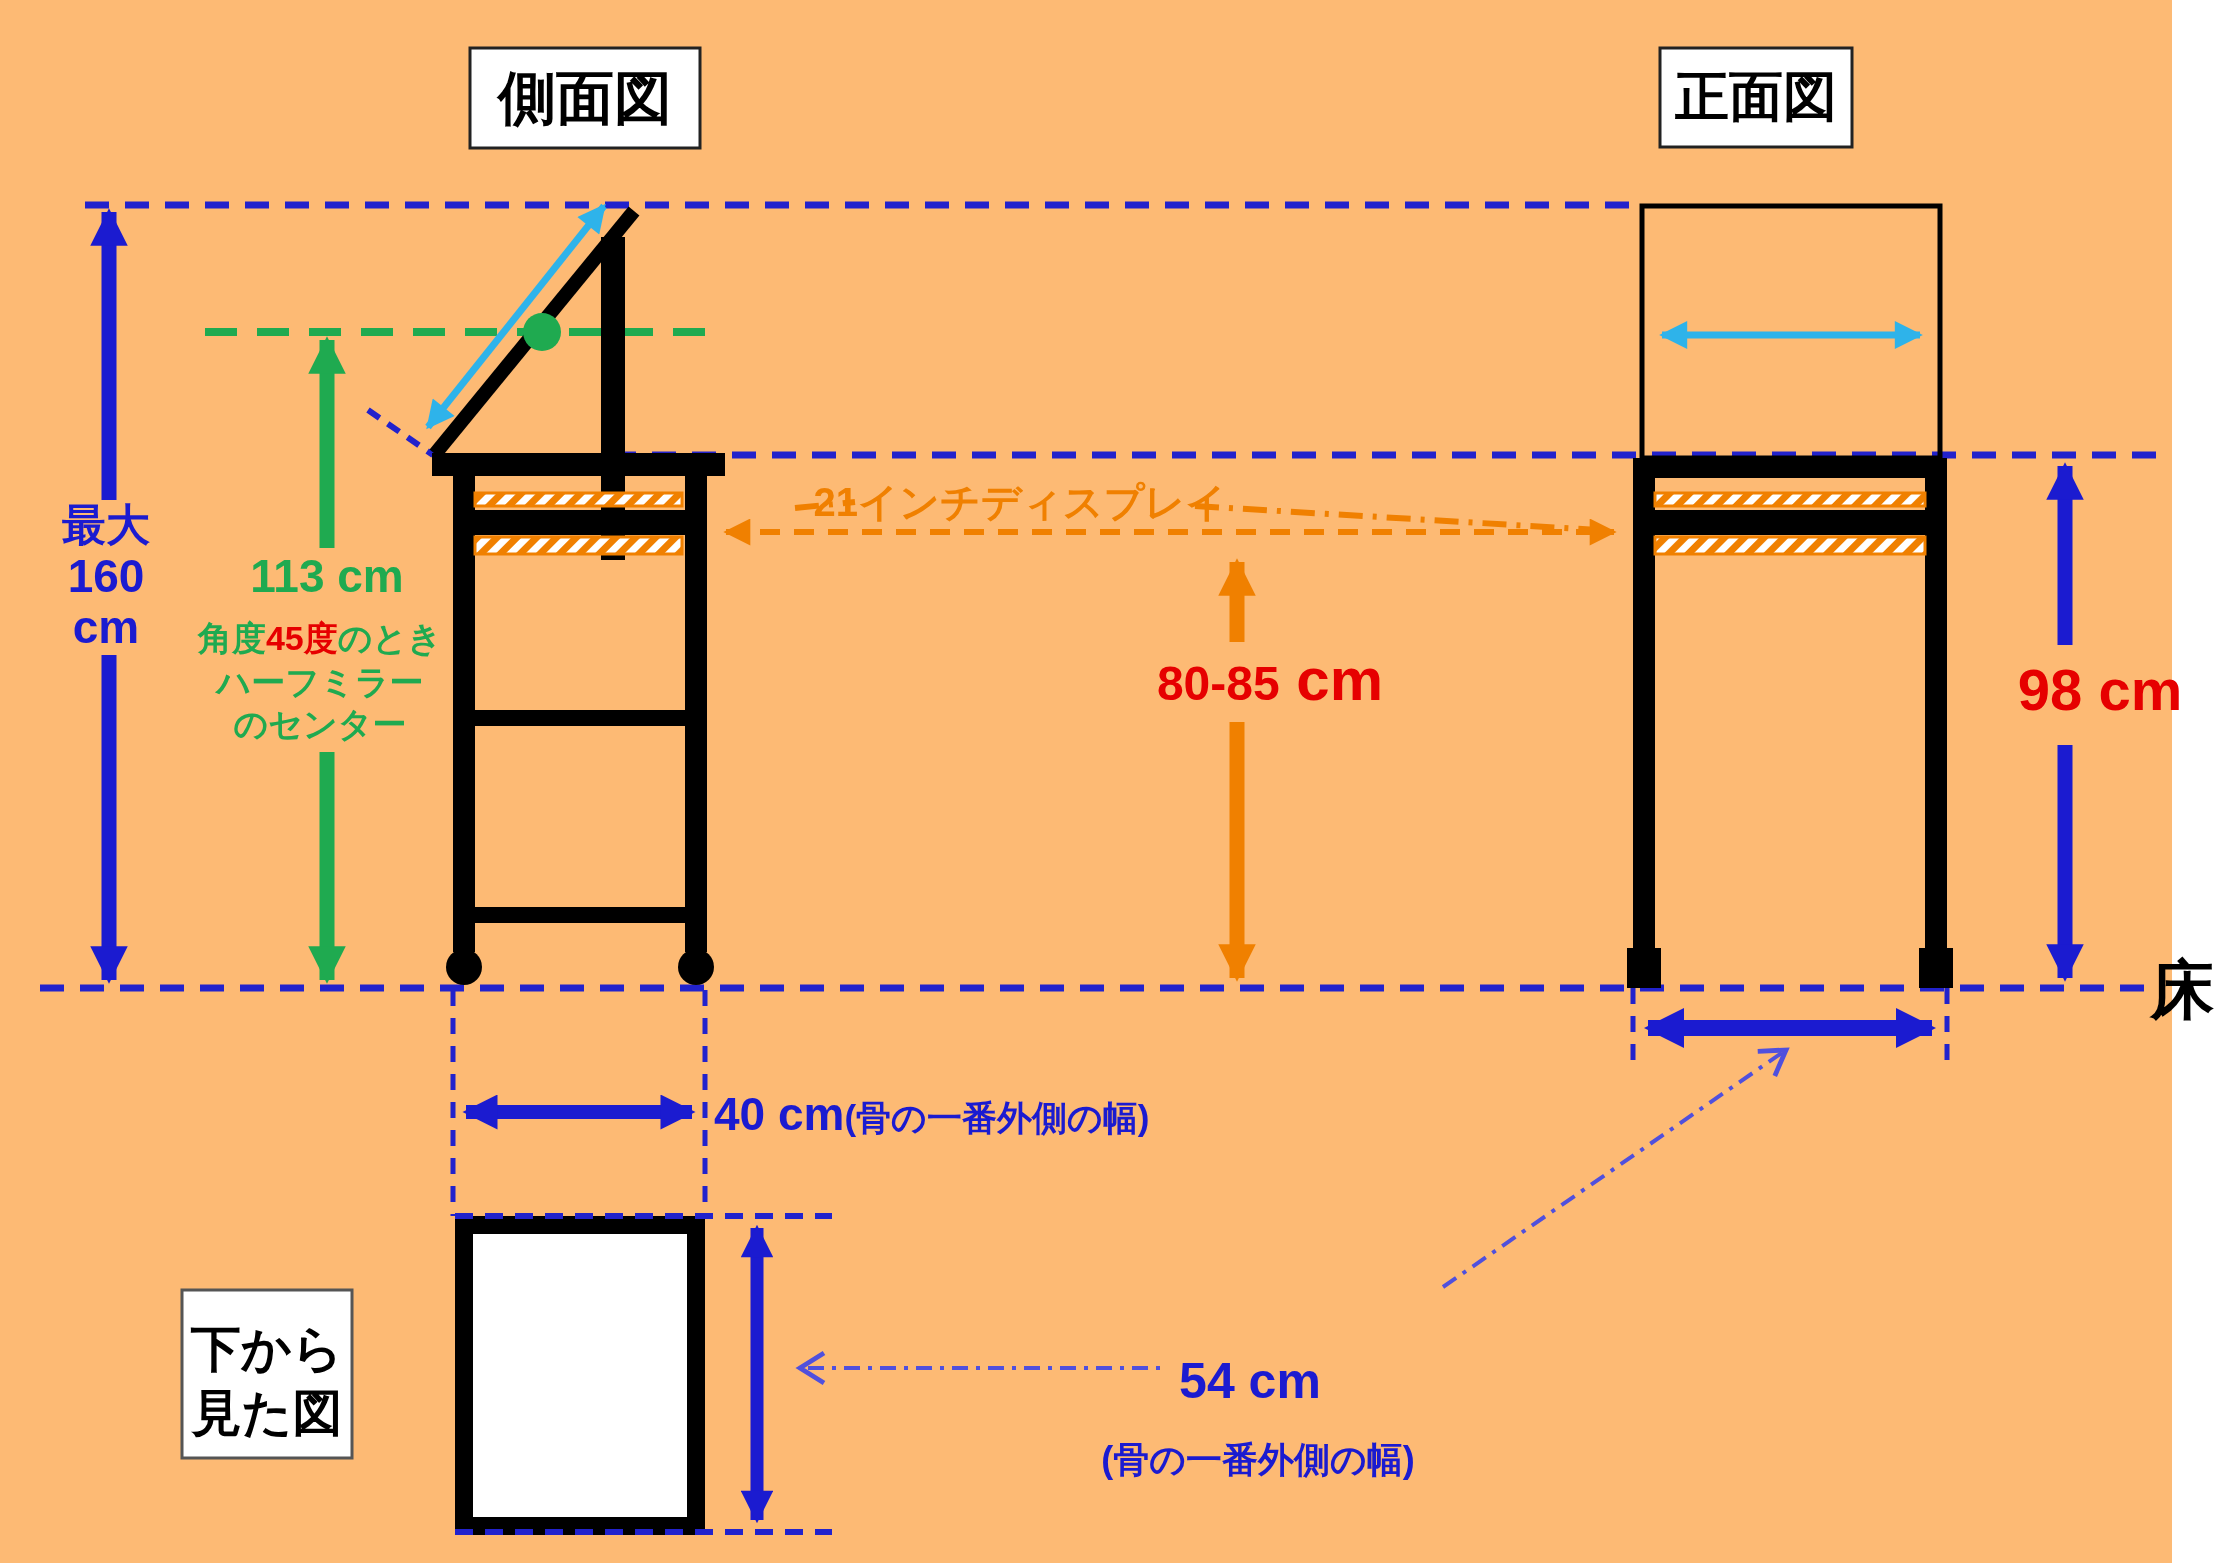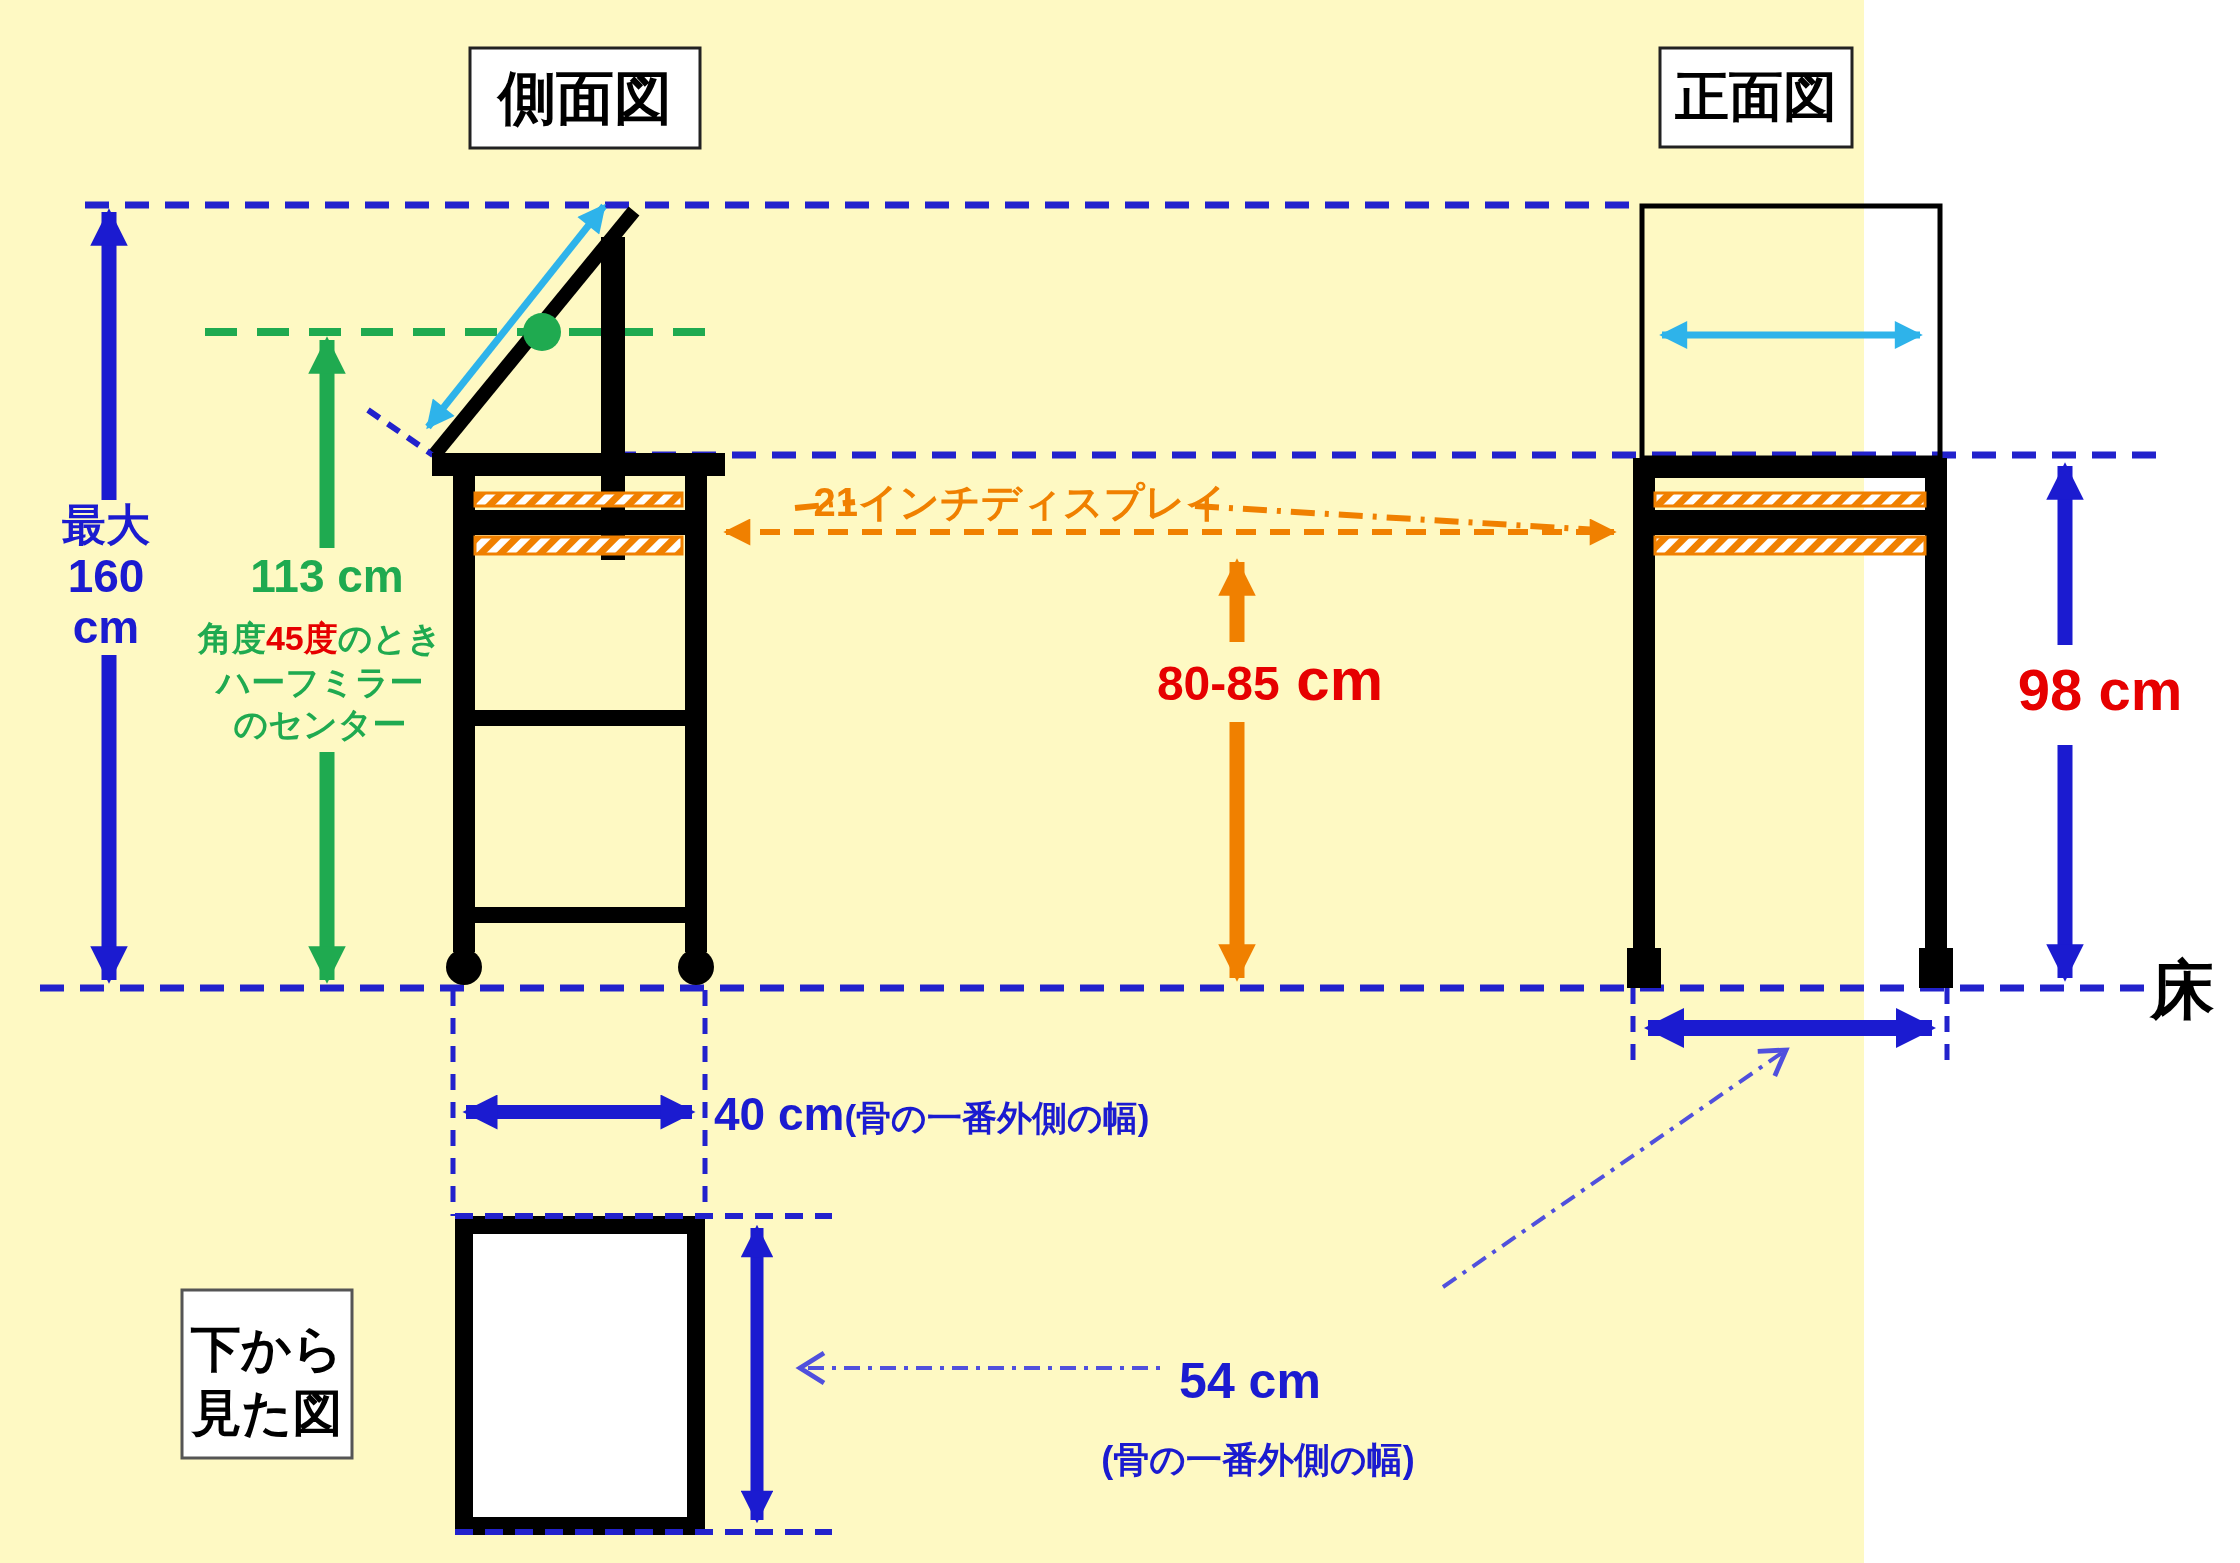--- a/index.html
+++ b/index.html
@@ -1,16 +1,16 @@
 <!DOCTYPE html>
 <html><head>
 <meta charset="utf-8">
 <style>
   html,body{margin:0;padding:0;background:#fff;}
-  .canvas{position:relative;width:1864px;height:1563px;background:#fef9c3;
+  .canvas{position:relative;width:2172px;height:1563px;background:#fdba74;
           font-family:"Liberation Sans","DejaVu Sans",sans-serif;}
   svg{position:absolute;left:0;top:0;}
   text{font-family:"Liberation Sans","DejaVu Sans",sans-serif;}
   .jp{font-weight:600;}
 </style>
 </head>
 <body>
 
 <div class="canvas">
 <svg width="2240" height="1563" viewBox="0 0 2240 1563">

